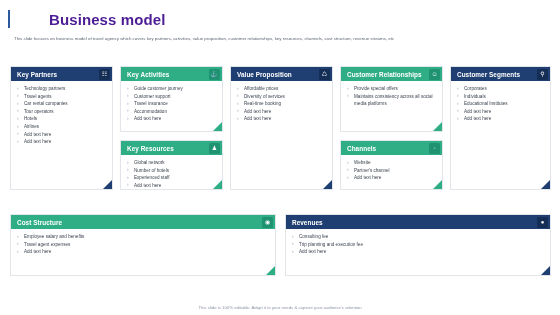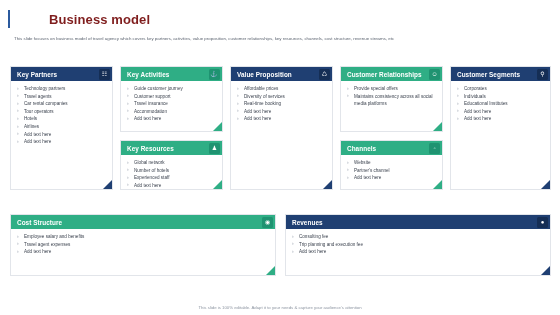--- a/index.html
+++ b/index.html
@@ -28,23 +28,23 @@
     display: flex;
     align-items: center;
   }
   .title-accent {
     width: 2px;
     height: 18px;
     background: #2b5a9e;
     margin-right: 6px;
   }
   .slide-title {
-    font-size: 13px;
+    font-size: 15px;
     font-weight: bold;
-    color: #7f1d1d;
+    color: #4c1d95;
     letter-spacing: 0.1px;
     white-space: nowrap;
     padding-left: 33px;
   }
   .slide-subtitle {
     position: absolute;
     left: 14px;
     top: 35px;
     width: 530px;
     font-size: 4.4px;

